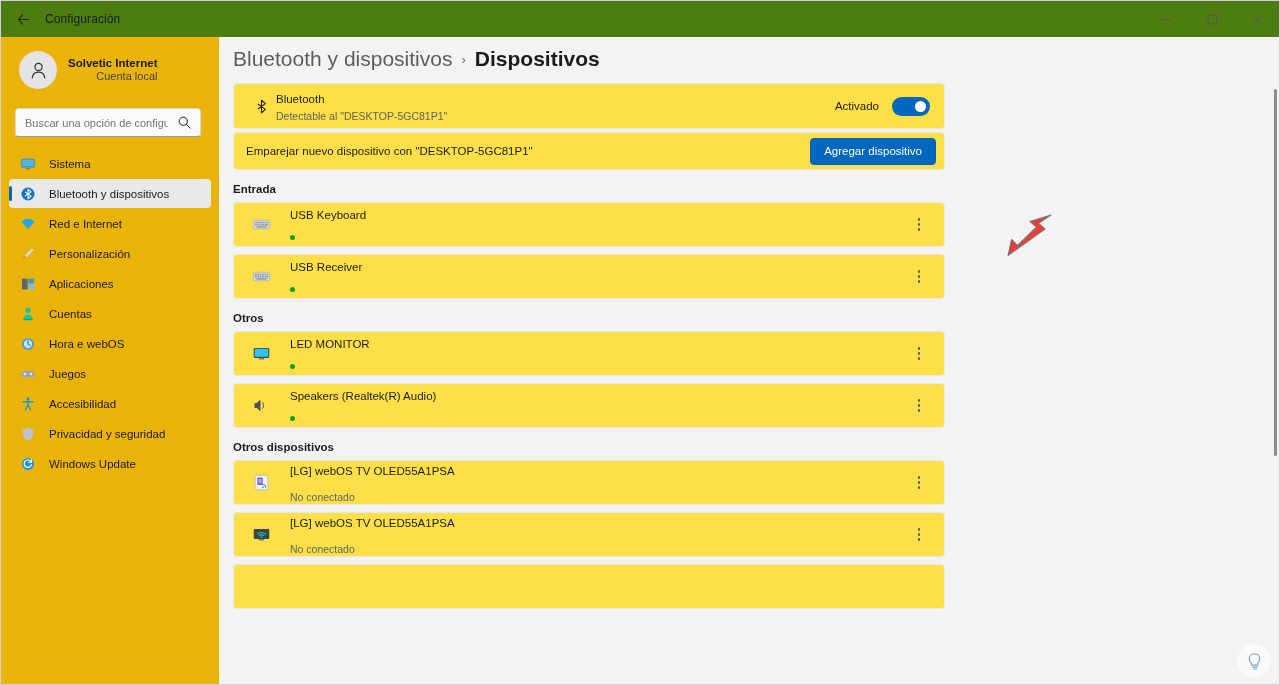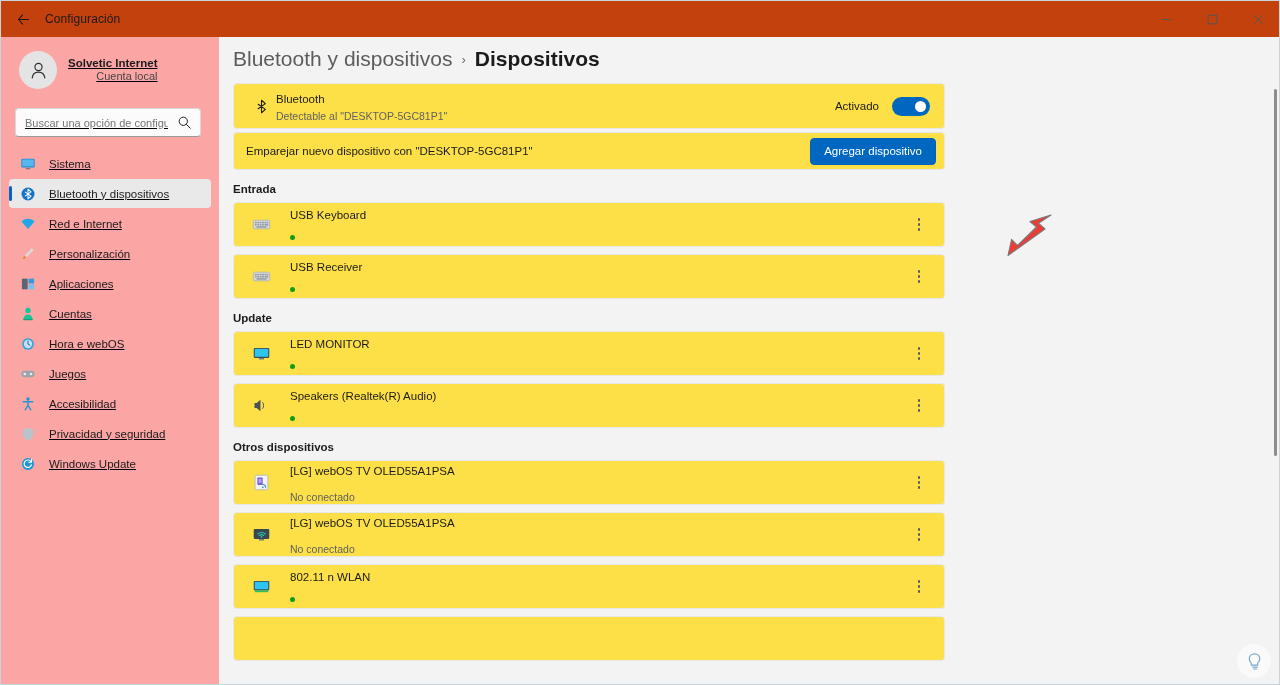--- a/index.html
+++ b/index.html
@@ -14,21 +14,21 @@
     width: 1280px; height: 685px;
     background: #f3f3f3;
     border: 1px solid #c9d4dc;
     overflow: hidden;
   }
 
   
   .titlebar {
     position: absolute; top: 0; left: 0;
     width: 1280px; height: 36px;
-    background: #c2410c;
+    background: #4d7c0f;
     display: flex; align-items: center;
   }
   .back-btn {
     width: 32px; height: 30px; margin-left: 6px;
     display: flex; align-items: center; justify-content: center;
     border-radius: 4px; color: #1b1b1b;
   }
   .title-text {
     margin-left: 6px; font-size: 12px; color: #1b1b1b;
     letter-spacing: .1px;
@@ -40,22 +40,21 @@
   .wc {
     width: 46px; height: 36px;
     display: flex; align-items: center; justify-content: center;
     color: #555; font-size: 12px;
   }
 
   
   .sidebar {
     position: absolute; top: 36px; left: 0;
     width: 218px; height: 649px;
-    background: #fca5a5;
-    text-decoration: underline;
+    background: #eab308;
   }
   .account {
     display: flex; align-items: center;
     margin: 8px 0 0 14px; padding: 6px 4px;
     border-radius: 5px;
   }
   .avatar {
     width: 38px; height: 38px; border-radius: 50%;
     background: #e4e4e4;
     display: flex; align-items: center; justify-content: center;
@@ -457,21 +456,21 @@
           <span class="dev-name">USB Receiver</span>
           <div><span class="dot"></span></div>
         </span>
         <span class="kebab">
             <i></i>
             <i></i>
             <i></i>
           </span>
       </div>
 
-      <div class="section-title">Update</div>
+      <div class="section-title">Otros</div>
 
       <div class="card device">
         <span class="dev-ico">
           <svg width="19" height="19" viewBox="0 0 22 22">
             <rect x="2" y="4.5" width="18" height="11.6" rx="1.2" fill="#3b4a55"></rect>
             <rect x="3.2" y="5.6" width="15.6" height="9.2" fill="#2ec4f0"></rect>
             <rect x="8" y="16.3" width="6" height="1.6" fill="#6b7880"></rect>
           </svg>
         </span>
         <span class="dev-txt">
@@ -540,38 +539,20 @@
           <span class="dev-name">[LG] webOS TV OLED55A1PSA</span>
           <div class="dev-sub">No conectado</div>
         </span>
         <span class="kebab">
             <i></i>
             <i></i>
             <i></i>
           </span>
       </div>
 
-      <div class="card device">
-        <span class="dev-ico">
-          <svg width="19" height="19" viewBox="0 0 22 22">
-            <rect x="2" y="4.5" width="18" height="11" rx="1.2" fill="#3b4a55"></rect>
-            <rect x="3.2" y="5.6" width="15.6" height="8.6" fill="#2ec4f0"></rect>
-            <rect x="3.2" y="15.6" width="15.6" height="2" fill="#2bbf6a"></rect>
-          </svg>
-        </span>
-        <span class="dev-txt">
-          <span class="dev-name">802.11 n WLAN</span>
-          <div><span class="dot"></span></div>
-        </span>
-        <span class="kebab">
-            <i></i>
-            <i></i>
-            <i></i>
-          </span>
-      </div>
 
       <div class="card device"></div>
 
     </div>
 
     <div class="arrow-ann">
       <svg width="52" height="46" viewBox="0 0 52 46">
         <path d="M46 3 L25 9.5 L31.5 15 L12.5 33.5 L6.5 27.5 L3 43.5 L40 17 L33.5 11.2 Z" fill="#ef3b36" stroke="#7a7a7a" stroke-width="1.1" stroke-linejoin="round"></path>
       </svg>
     </div>

